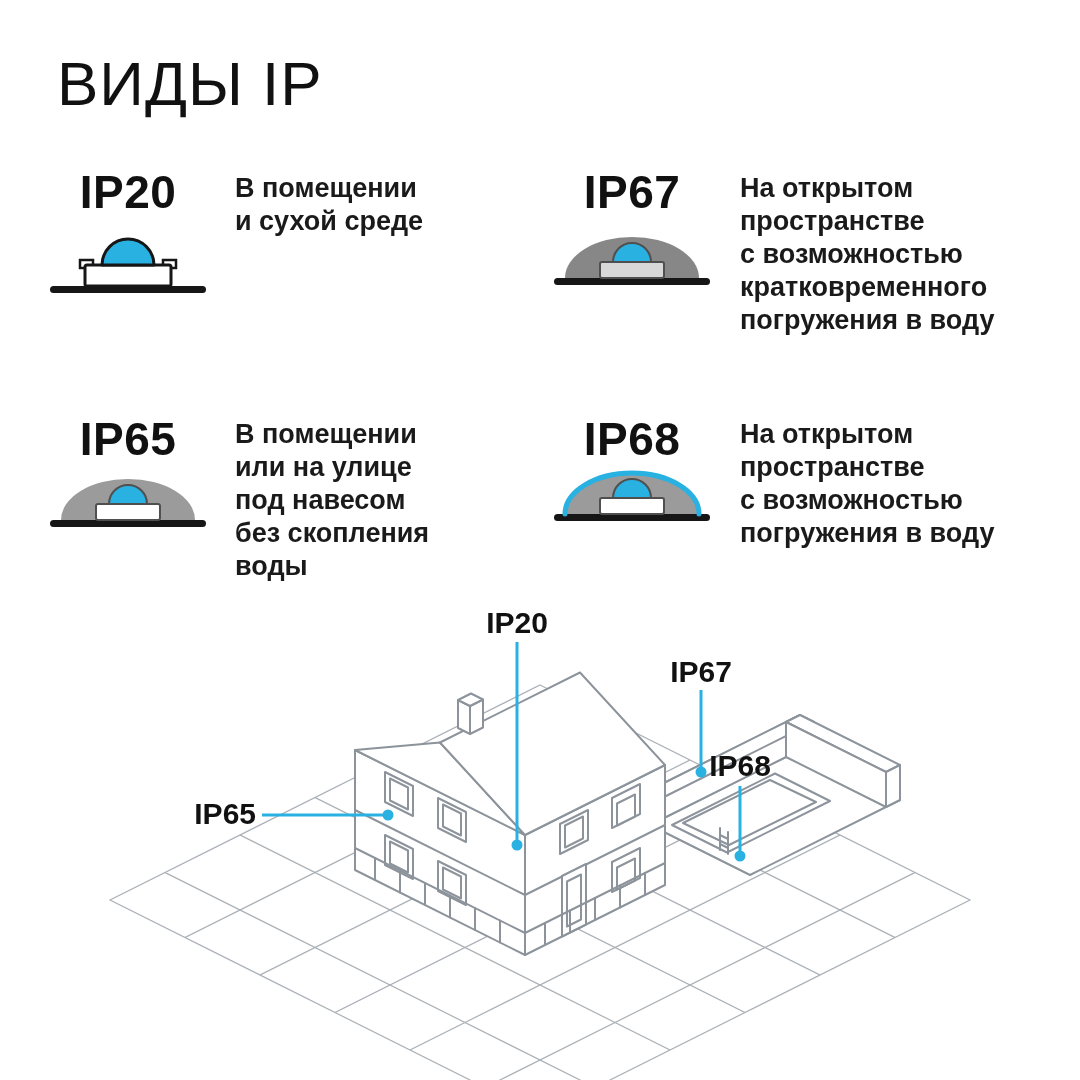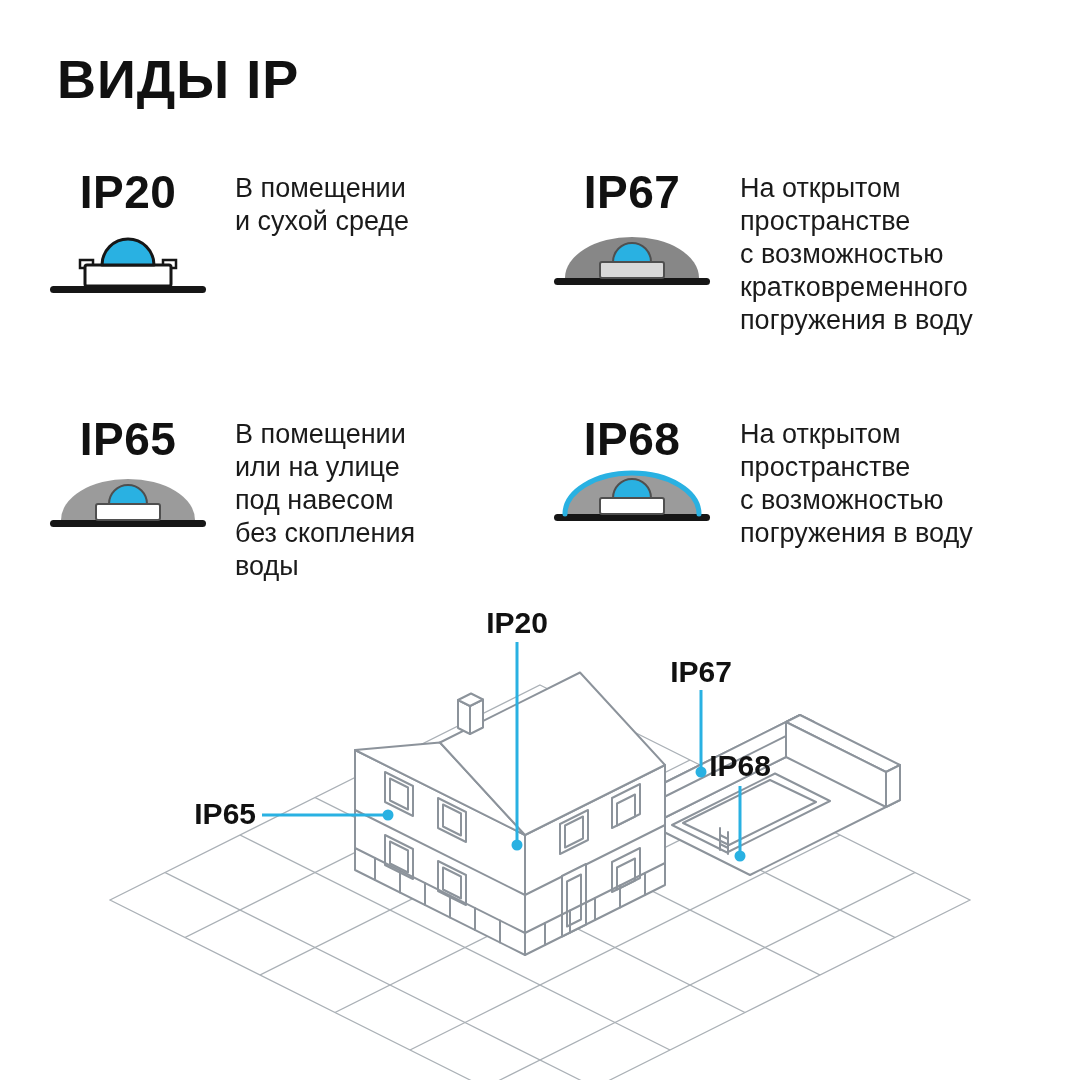--- a/index.html
+++ b/index.html
@@ -2,30 +2,30 @@
 <html><head>
 <meta charset="utf-8">
 <style>
   html,body{margin:0;padding:0;background:#fff;}
   .page{
     position:relative;width:1080px;height:1080px;background:#ffffff;overflow:hidden;
     font-family:"Liberation Sans","DejaVu Sans",sans-serif;color:#161616;
   }
   .title{
     position:absolute;left:57px;top:48px;
-    font-size:54px;font-weight:700;letter-spacing:1px;color:#111;
+    font-size:62px;font-weight:400;letter-spacing:1px;color:#111;
   }
   .ip-code{
     position:absolute;width:160px;text-align:center;
     font-size:46px;font-weight:800;color:#111;letter-spacing:0.5px;
   }
   .ip-icon{position:absolute;display:block;}
   .ip-desc{
     position:absolute;width:max-content;
-    font-size:27px;line-height:33px;font-weight:400;color:#1a1a1a;
+    font-size:27px;line-height:33px;font-weight:700;color:#1a1a1a;
     white-space:pre-line;
   }
   .illustration{position:absolute;left:0;top:600px;width:1080px;height:480px;}
   .illustration svg{position:absolute;left:0;top:0;}
   .callout-label{
     position:absolute;z-index:2;font-size:30px;font-weight:800;color:#111;
   }
   .lbl-center{width:100px;text-align:center;}
   .lbl-right{width:104px;text-align:right;}
   .grid-line{stroke:#AAB0B6;stroke-width:1.2;fill:none;}

